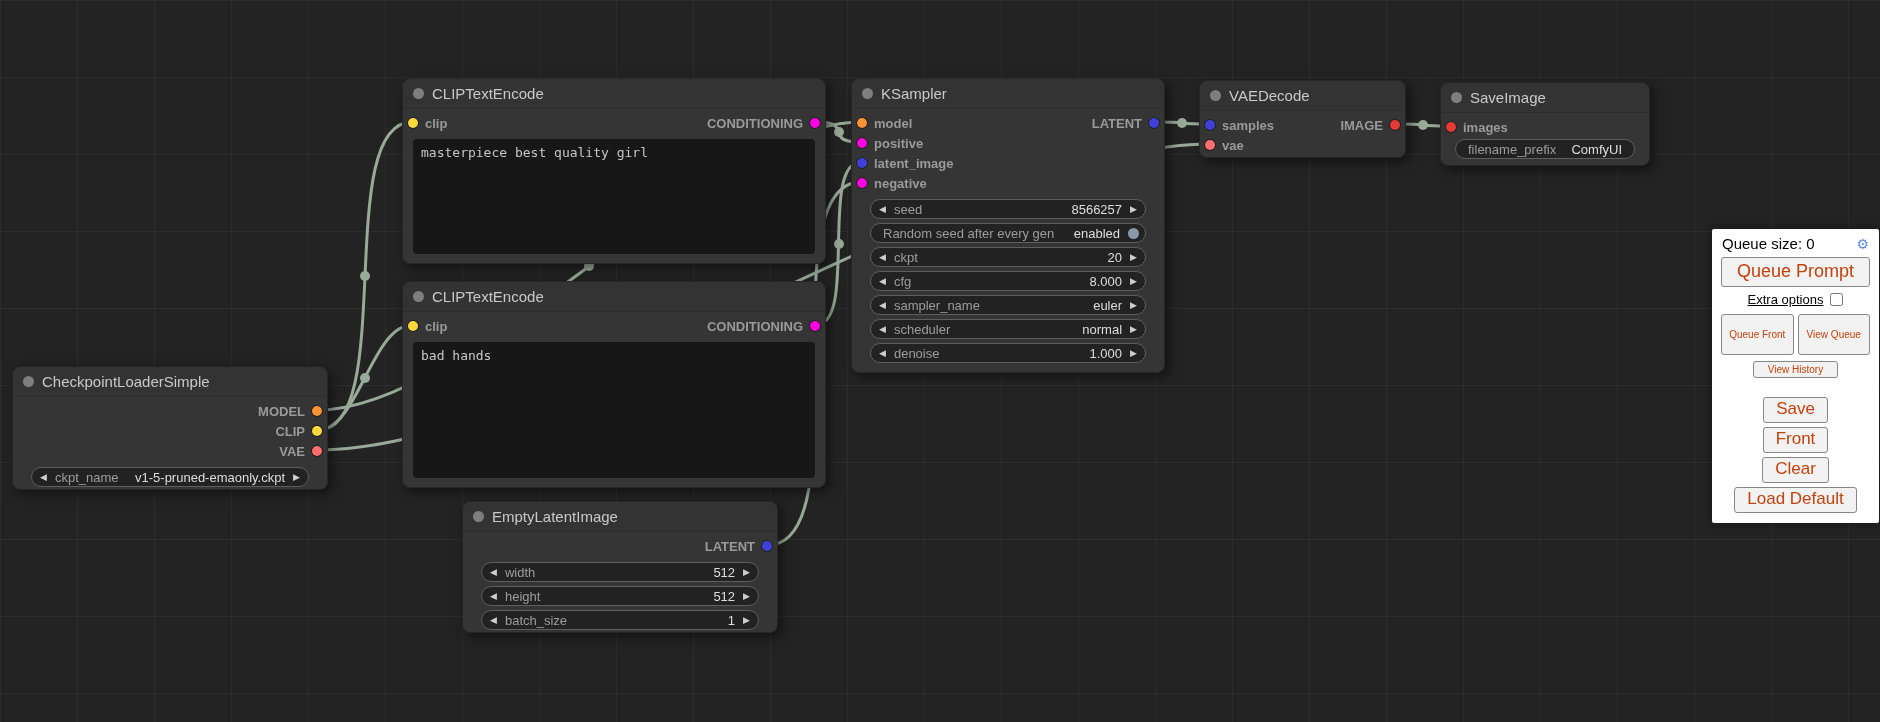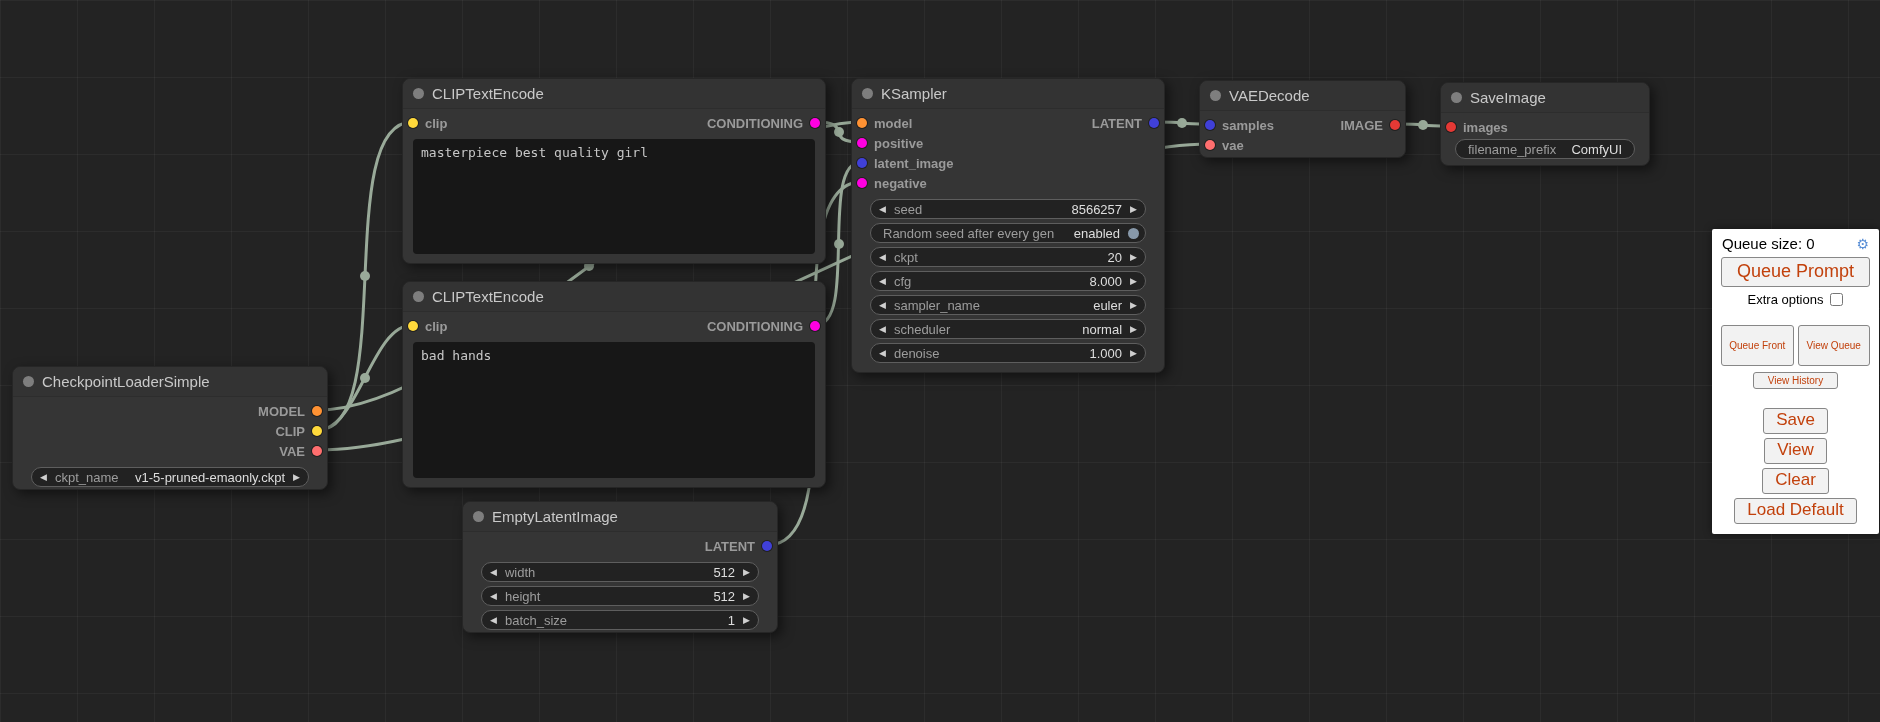--- a/index.html
+++ b/index.html
@@ -63,21 +63,21 @@
     box-shadow:0 0 8px rgba(0,0,0,0.45);
   }
   .queue-row { display:flex; align-items:center; justify-content:space-between; font-size:15px; padding:2px 1px 5px; }
   .gear-icon { font-size:14px; color:#5a8fd6; cursor:pointer; line-height:1; }
   #menu button {
     font-family:"Liberation Sans","DejaVu Sans",sans-serif;
     background:#f2f2f2; border:1px solid #878787; border-radius:3px;
     color:#c2410c; cursor:pointer;
   }
   .btn-big { width:100%; font-size:18px; padding:3px 0 4px; margin-bottom:5px; }
-  .extra-row { font-size:13px; display:flex; align-items:center; justify-content:center; gap:7px; margin-bottom:18px; }
+  .extra-row { font-size:13px; display:flex; align-items:center; justify-content:center; gap:7px; margin-bottom:7px;text-decoration:underline; }
   .btn-pair { display:flex; gap:4px; margin-bottom:4px; }
   .btn-small { flex:1; font-size:10px; padding:14px 0; }
   .btn-hist { font-size:10px; padding:2px 14px; margin-bottom:15px; }
   .btn-med { display:block; margin:4px auto 0; font-size:17px; padding:1px 12px 3px; }
 </style>
 </head>
 <body>
 
 <div id="canvas">
 
@@ -321,18 +321,18 @@
     <div class="extra-row">
       <span>Extra options</span>
       <input type="checkbox" style="">
     </div>
     <div class="btn-pair">
       <button class="btn-small">Queue Front</button>
       <button class="btn-small">View Queue</button>
     </div>
     <button class="btn-hist">View History</button>
     <button class="btn-med">Save</button>
-    <button class="btn-med">View</button>
+    <button class="btn-med">Front</button>
     <button class="btn-med">Clear</button>
     <button class="btn-med">Load Default</button>
   </div>
 
 </div>
 
 </body></html>

